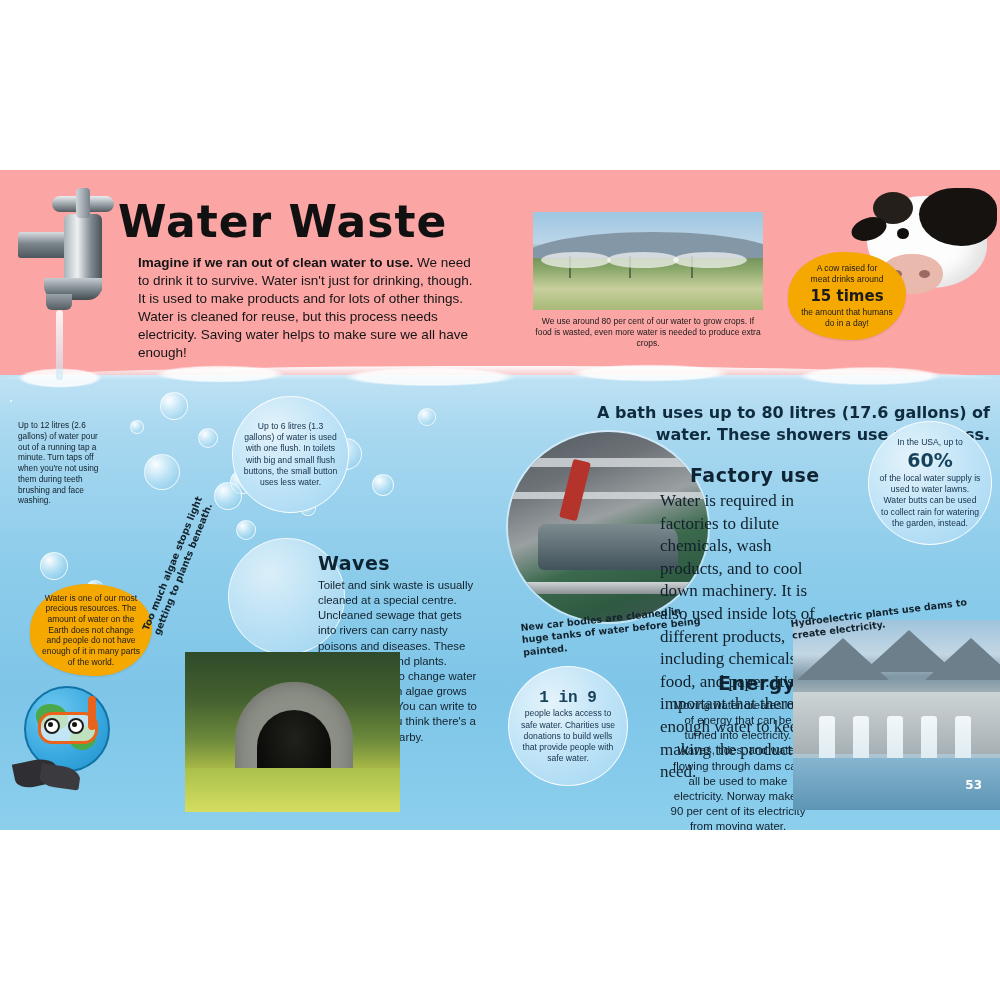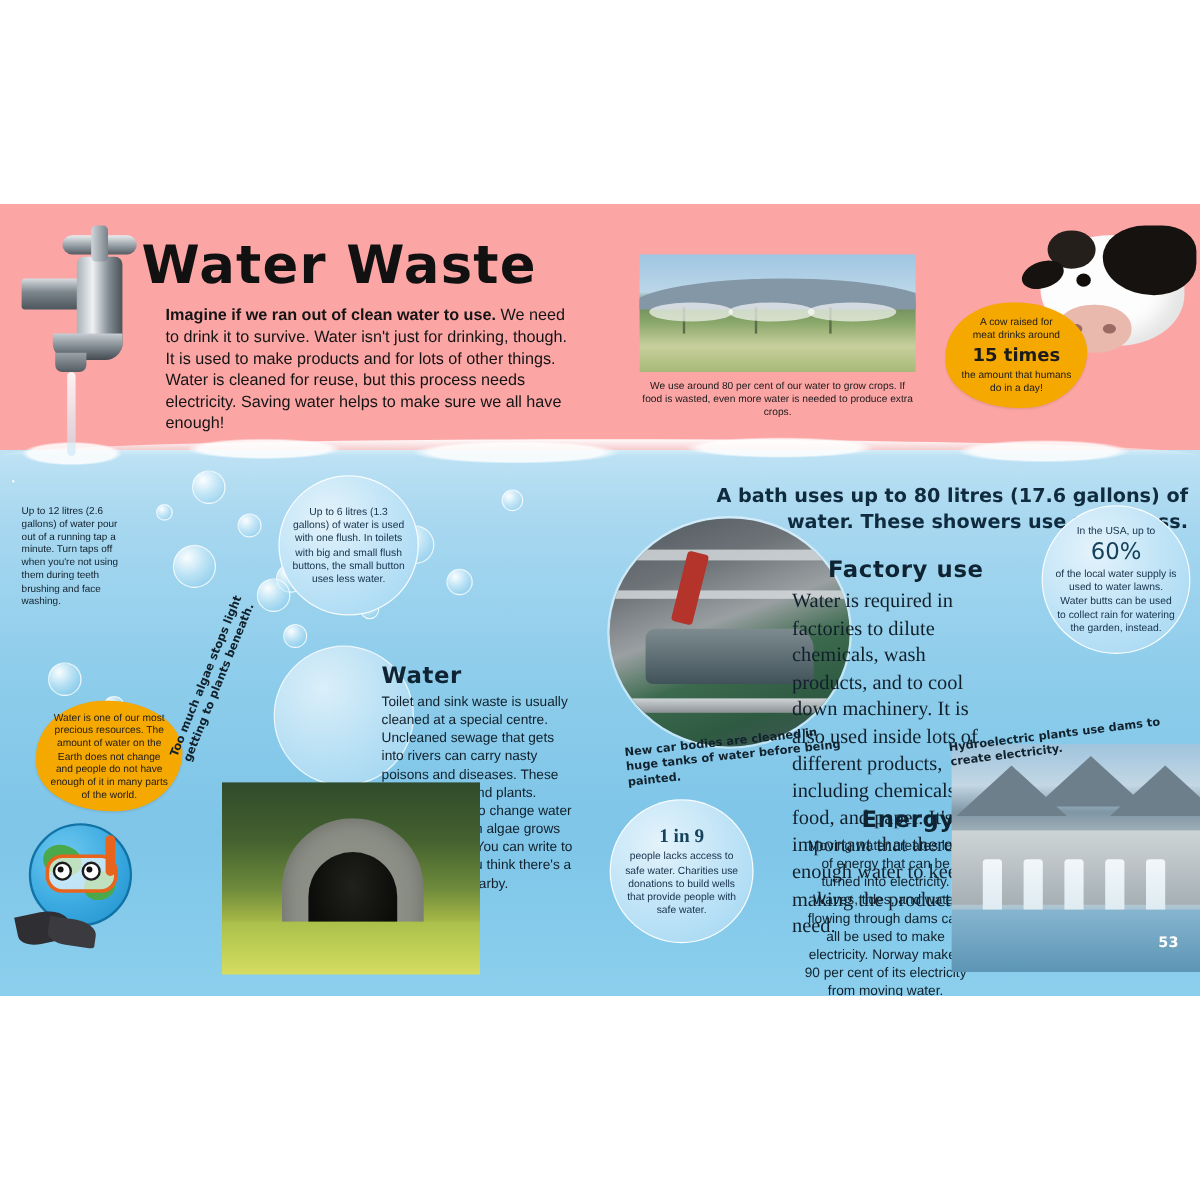--- a/index.html
+++ b/index.html
@@ -452,21 +452,21 @@
       <div class="mask"></div>
       <div class="eye2" style="left:30px;"></div>
       <div class="eye2" style="left:54px;"></div>
       <div class="pupil" style="left:34px;"></div>
       <div class="pupil" style="left:58px;"></div>
       <div class="snorkel"></div>
       <div class="fin"></div>
       <div class="fin2"></div>
     </div>
 
-    <div class="body-text sec-head" style="left:318px;top:370px;font-size:19px;">Water</div>
+    <div class="body-text sec-head" style="left:318px;top:370px;font-size:19px;">Waves</div>
     <div class="body-text" style="left:318px;top:396px;width:163px;font-size:11.4px;line-height:1.33;">Toilet and sink waste is usually cleaned at a special centre. Uncleaned sewage that gets into rivers can carry nasty poisons and diseases. These affect animals and plants. Sewage can also change water so that too much algae grows on the surface. You can write to a politician if you think there's a polluted river nearby.</div>
 
     <div class="photo sewer">
       <div class="wall"></div>
       <div class="mouth"></div>
       <div class="algae"></div>
     </div>
     <div class="rot-caption" style="left:140px;top:458px;width:150px;transform:rotate(-68deg);transform-origin:left top;">Too much algae stops light getting to plants beneath.</div>
 
     <div class="photo factory">
@@ -477,28 +477,28 @@
       <div class="pipe-h"></div>
     </div>
     <div class="rot-caption" style="left:520px;top:452px;width:190px;transform:rotate(-6deg);transform-origin:left top;">New car bodies are cleaned in huge tanks of water before being painted.</div>
 
     <div class="body-text sec-head" style="left:690px;top:282px;font-size:19px;">Factory use</div>
     <div class="body-text" style="left:660px;top:308px;width:165px;font-size:17px;line-height:1.33;font-family:Liberation Serif, serif;">Water is required in factories to dilute chemicals, wash products, and to cool down machinery. It is also used inside lots of different products, including chemicals, food, and paper. It's important that there's enough water to keep making the products we need.</div>
 
     <div class="fact-circle" style="left:868px;top:251px;width:122px;height:122px;">
       <div class="txt">
         <span>In the USA, up to</span>
-        <span style="display:block;font-family:'DejaVu Sans',sans-serif;font-weight:normal;font-size:19px;color:#16425c;">60%</span>
+        <span style="display:block;font-family:'DejaVu Sans',sans-serif;font-weight:bold;font-size:19px;color:#16425c;">60%</span>
         <span>of the local water supply is used to water lawns. Water butts can be used to collect rain for watering the garden, instead.</span>
       </div>
     </div>
 
     <div class="fact-circle" style="left:508px;top:496px;width:118px;height:118px;">
       <div class="txt">
-        <span style="display:block;font-family:Liberation Serif, serif;font-weight:bold;font-size:16px;color:#16425c;">1 in 9</span>
+        <span style="display:block;font-family:Liberation Mono, monospace;font-weight:bold;font-size:16px;color:#16425c;">1 in 9</span>
         <span>people lacks access to safe water. Charities use donations to build wells that provide people with safe water.</span>
       </div>
     </div>
 
     <div class="body-text sec-head" style="left:718px;top:490px;font-size:19px;">Energy</div>
     <div class="body-text" style="left:668px;top:516px;width:140px;font-size:11.4px;line-height:1.33;text-align:center;">Moving water creates lots of energy that can be turned into electricity. Waves, tides, and water flowing through dams can all be used to make electricity. Norway makes 90 per cent of its electricity from moving water.</div>
 
     <div class="photo dam">
       <div class="mtn" style="left:4px;"></div>
       <div class="mtn" style="left:70px;top:10px;"></div>

